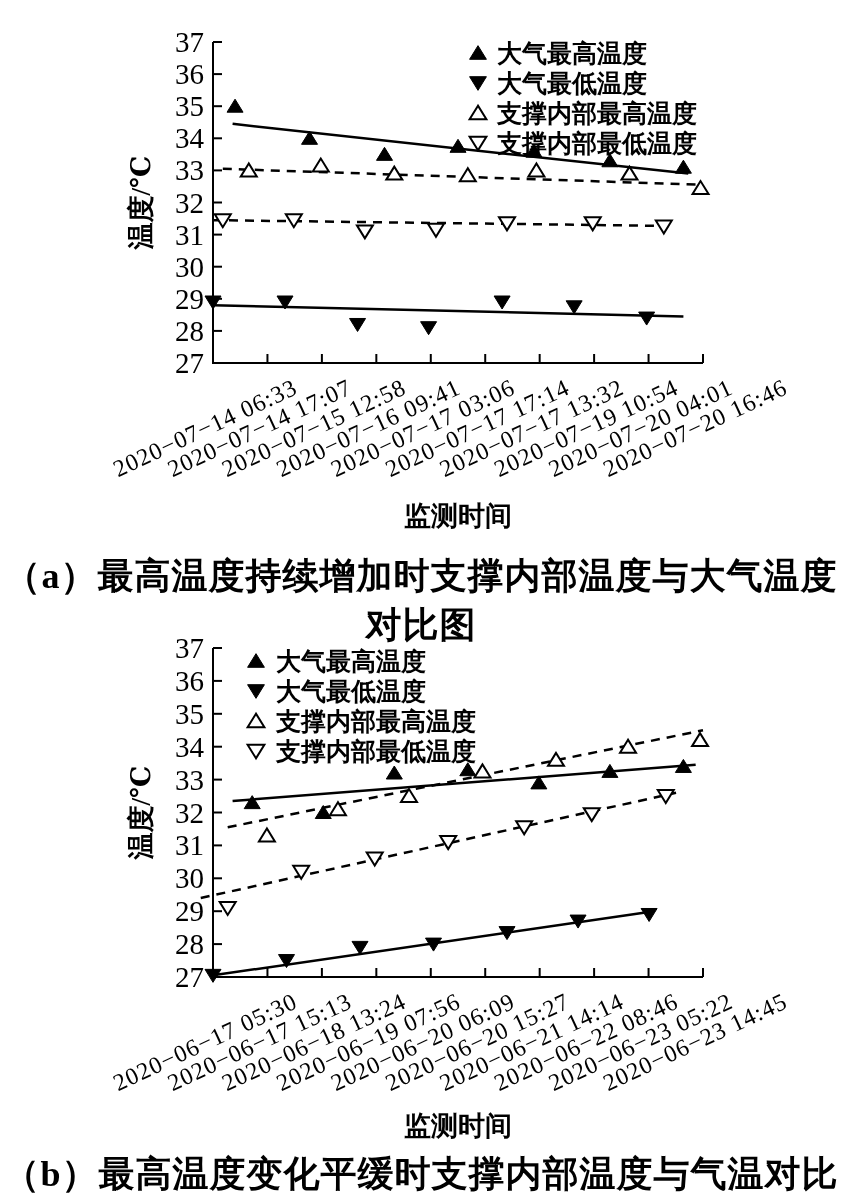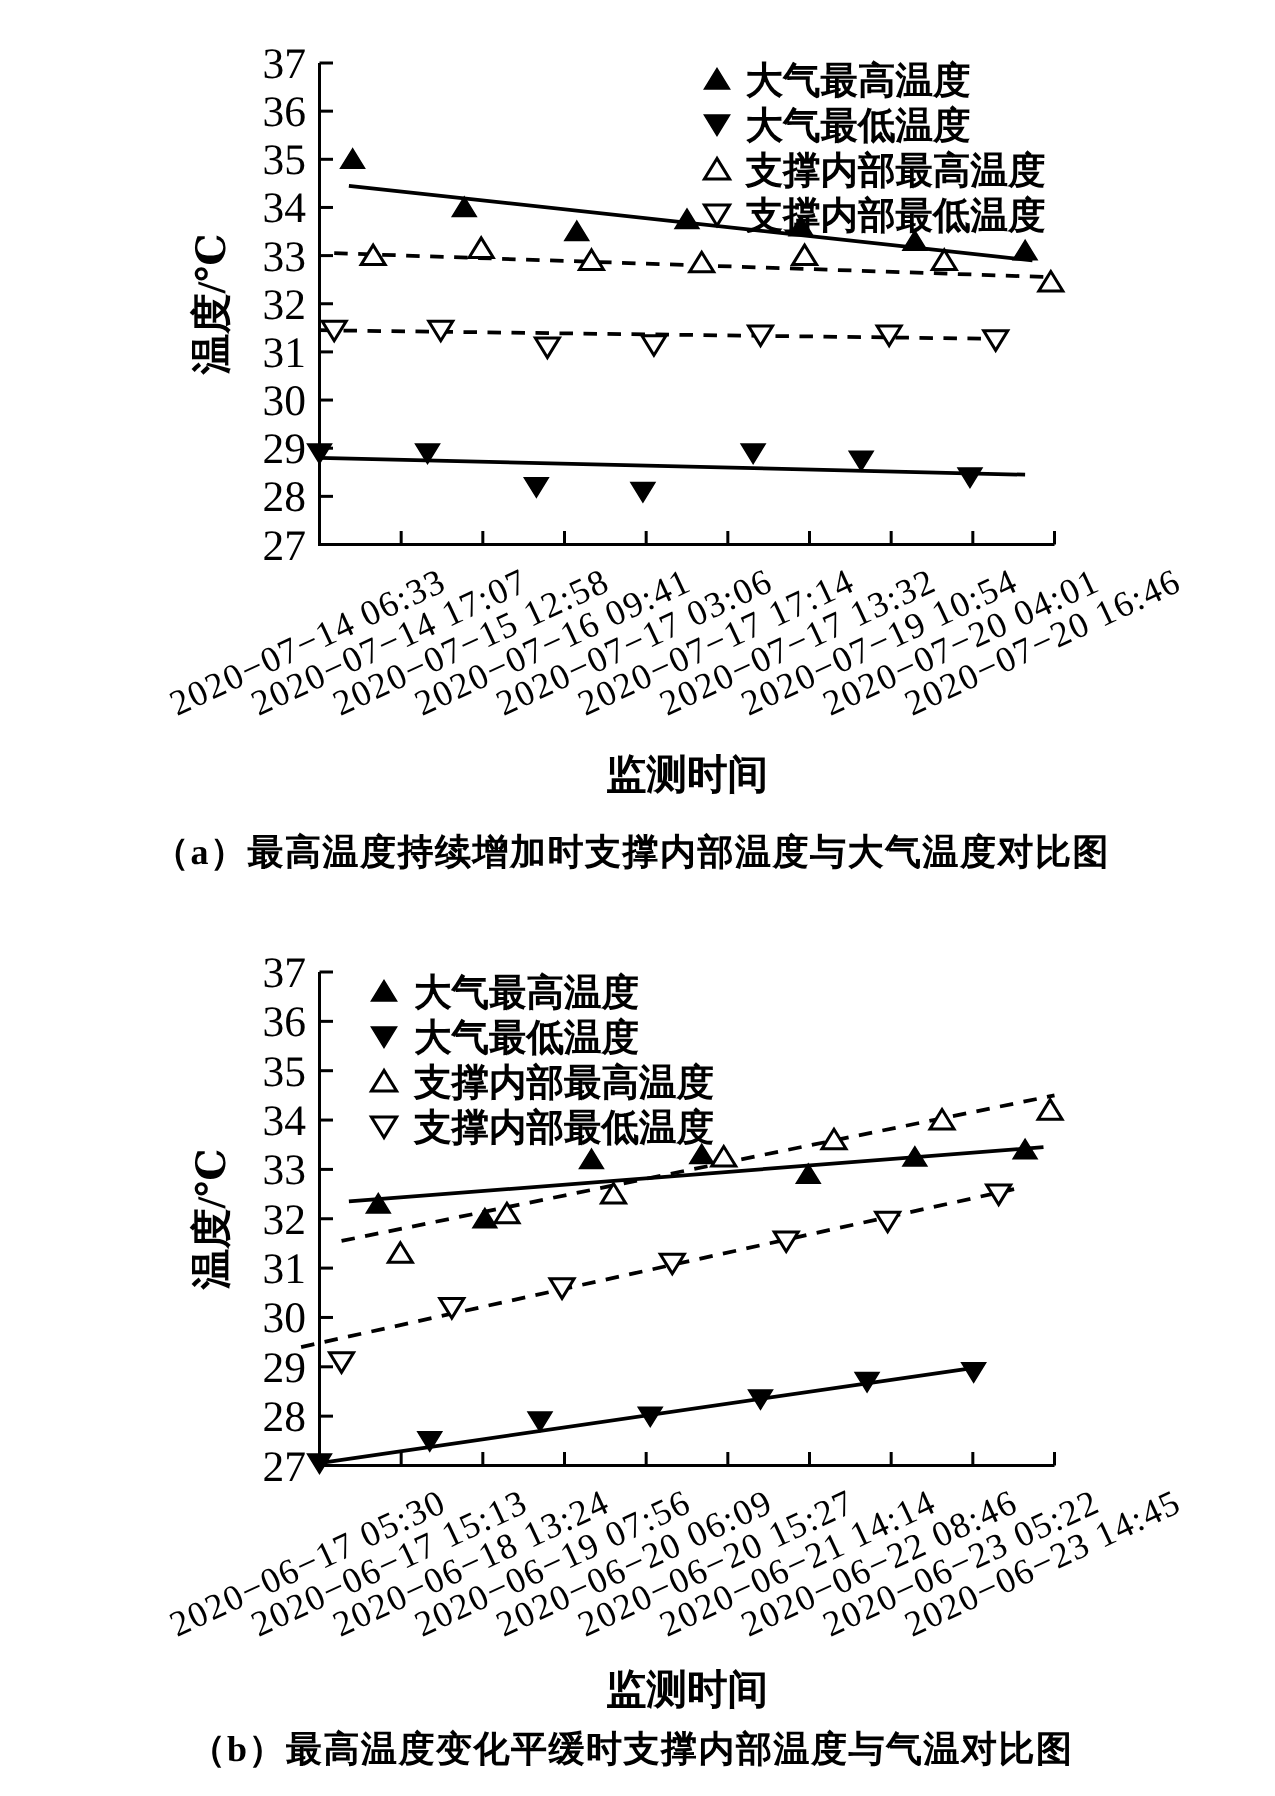--- a/index.html
+++ b/index.html
@@ -6,21 +6,21 @@
   .page{
     position:relative;width:850px;height:1197px;background:#ffffff;
     font-family:"Liberation Serif","DejaVu Serif",serif;color:#000;
     overflow:hidden;
   }
   svg{position:absolute;left:0;display:block;}
   #svg-a{top:20px;}
   #svg-b{top:630px;}
   .caption{
     position:absolute;left:0;width:842px;text-align:center;
-    font-size:24px;font-weight:bold;letter-spacing:1px;
+    font-size:36px;font-weight:bold;letter-spacing:1px;
     font-family:"Liberation Serif","DejaVu Serif",serif;
   }
   #caption-a{top:552px;}
   #caption-b{top:1150px;}
 </style>
 </head>
 <body>
 
 <div class="page">
   <svg id="svg-a" width="850" height="520">

